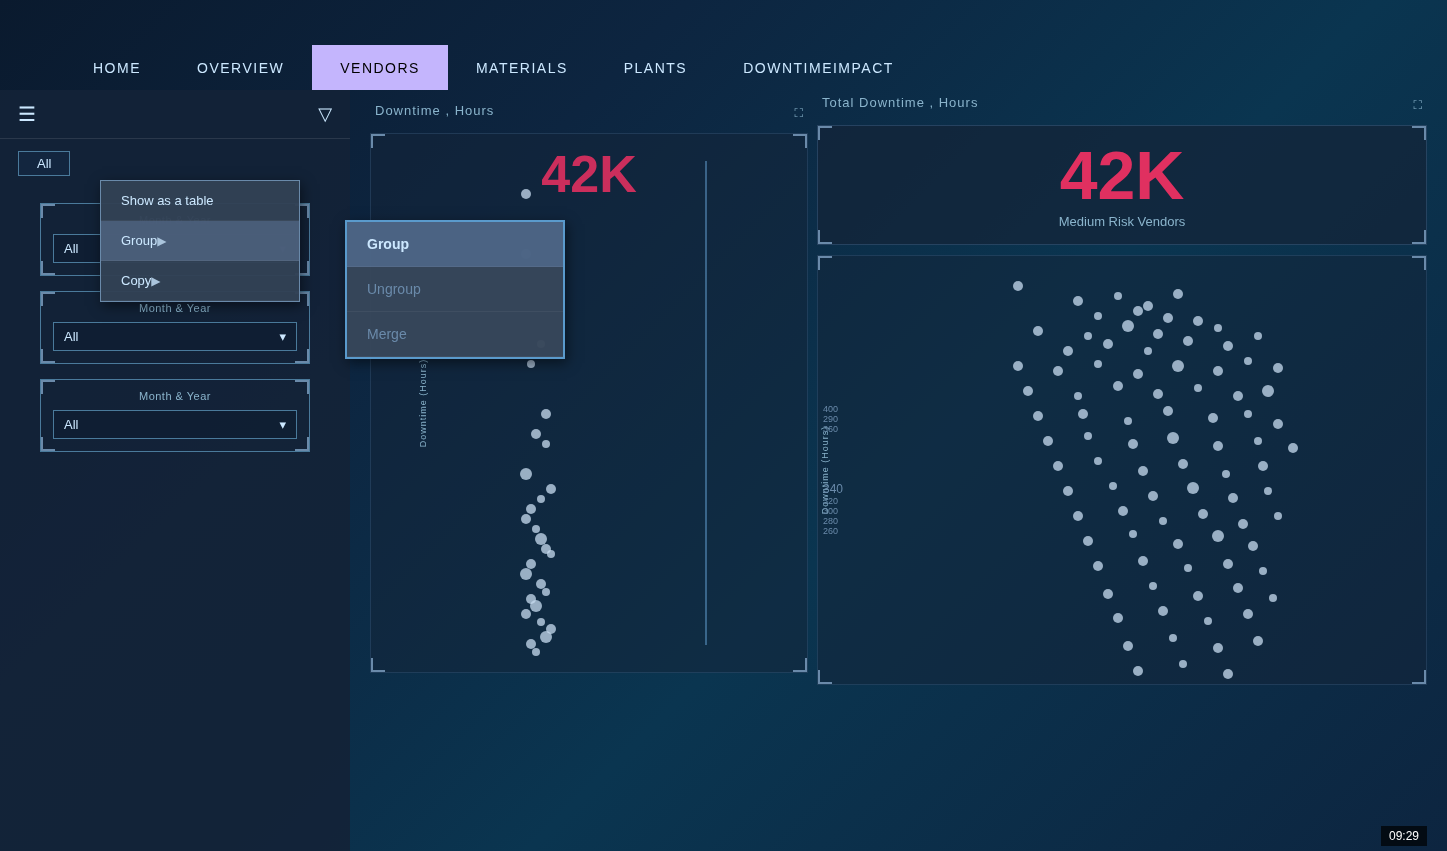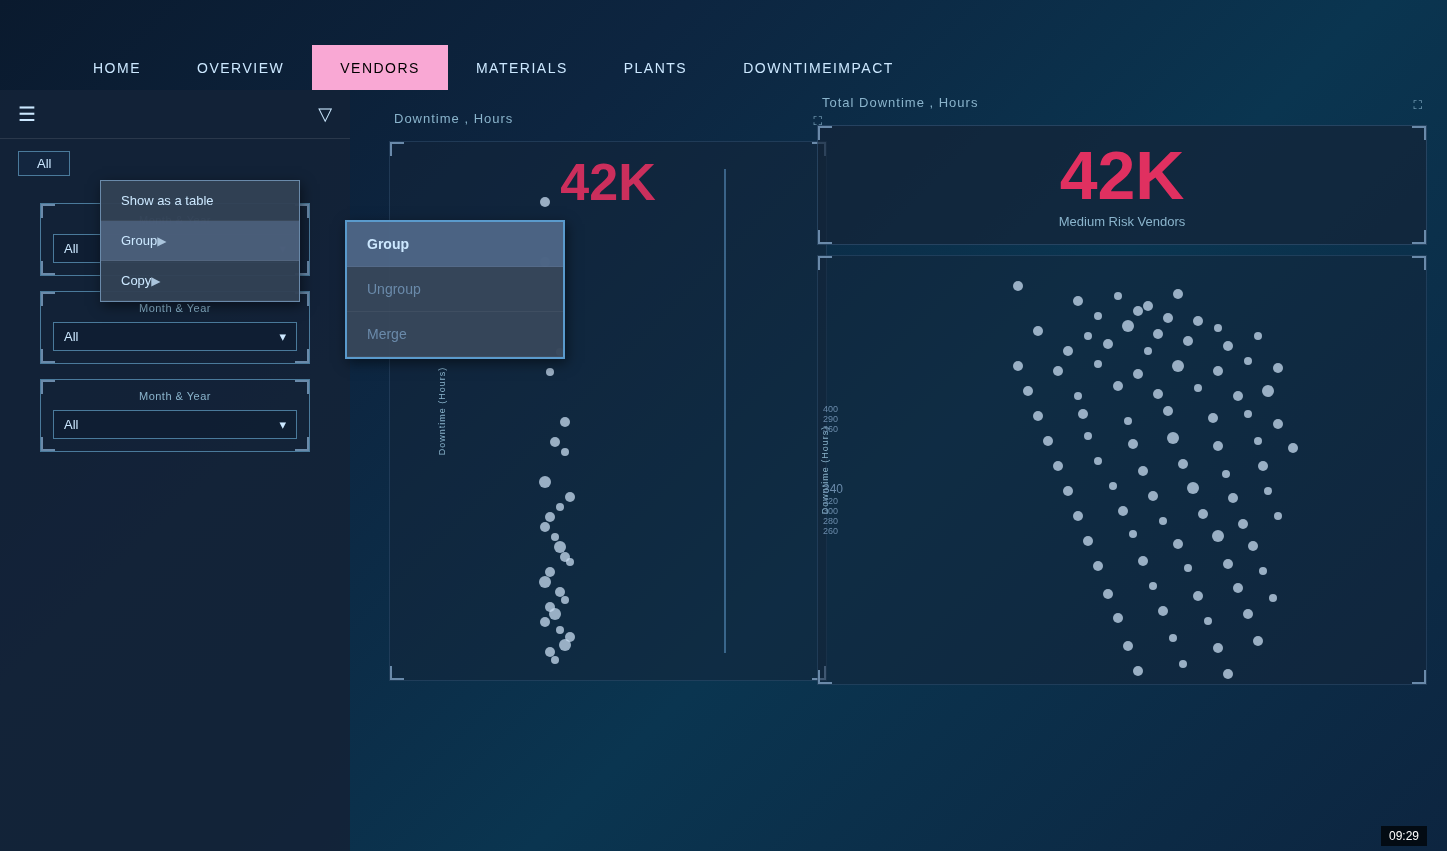--- a/index.html
+++ b/index.html
@@ -39,21 +39,21 @@
       letter-spacing: 1.5px;
       padding: 0 28px;
       height: 45px;
       display: flex;
       align-items: center;
       cursor: pointer;
       text-transform: uppercase;
     }
 
     .nav-item.active {
-      background: #f9a8d4;
+      background: #c4b5fd;
       color: #000;
     }
 
     
     .sidebar {
       position: absolute;
       top: 90px;
       left: 0;
       width: 350px;
       height: 761px;
@@ -193,25 +193,24 @@
       top: 90px;
       left: 350px;
       right: 0;
       bottom: 0;
       z-index: 3;
     }
 
     
     .chart-panel-left {
       position: absolute;
-      top: 16px;
+      top: 8px;
       left: 20px;
       width: 438px;
       bottom: 10px;
-      margin-left: 19px;
     }
 
     .chart-panel-right {
       position: absolute;
       top: 0;
       right: 20px;
       width: 610px;
       bottom: 10px;
     }
 

